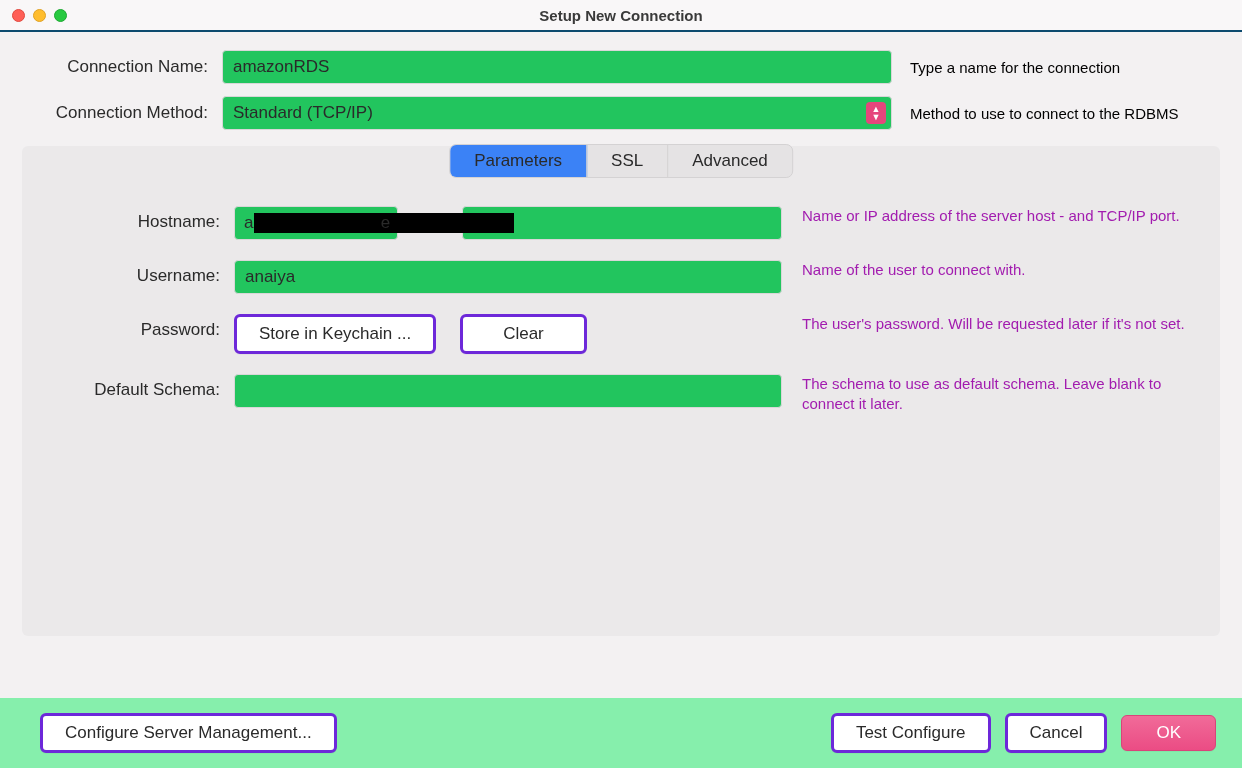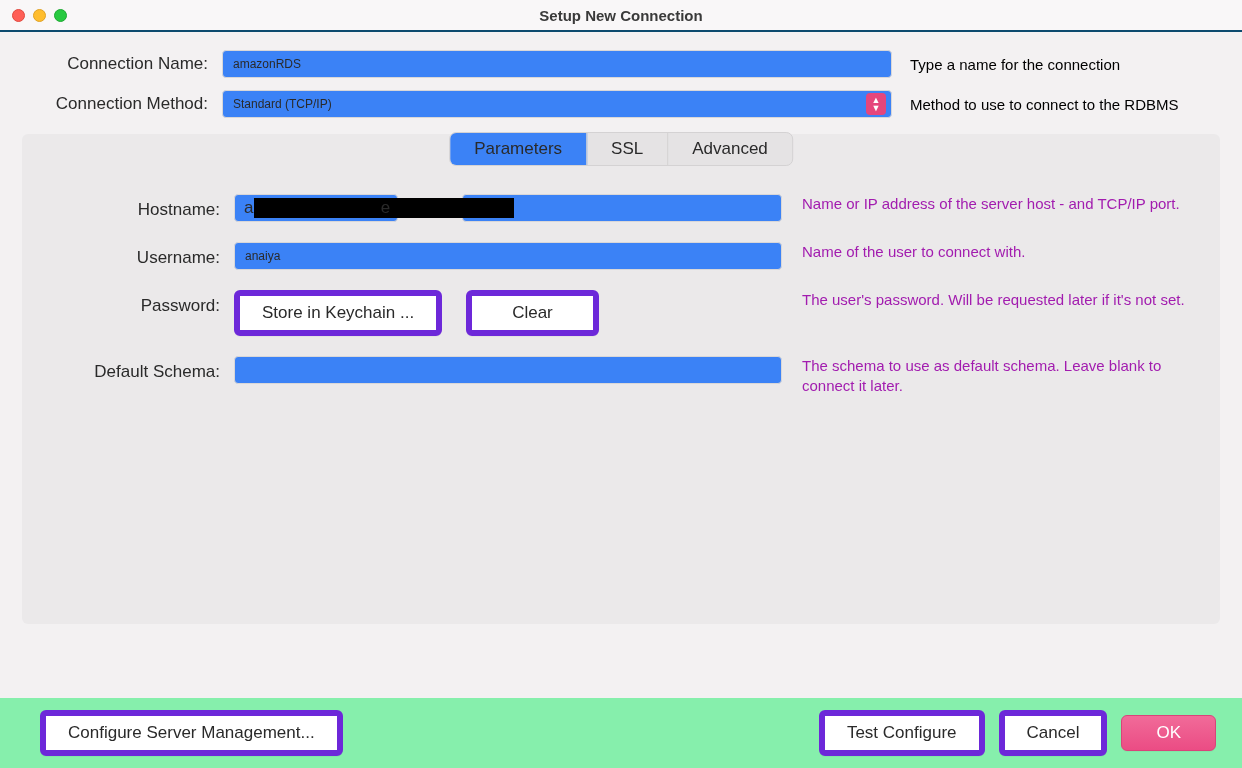--- a/index.html
+++ b/index.html
@@ -58,22 +58,22 @@
       padding-right: 14px;
       color: #2a2a2a;
       font-size: 17px;
     }
     .top-input-wrap {
       flex: 0 0 670px;
     }
     input.text-input, .select-box {
       width: 100%;
       padding: 6px 10px;
-      font-size: 12px;
-      background: #3b82f6;
+      font-size: 17px;
+      background: #22c55e;
       border: 1px solid #d9d7d8;
       border-radius: 4px;
       color: #2a2a2a;
       outline: none;
     }
     .select-wrap {
       position: relative;
       width: 100%;
     }
     .select-box {
@@ -183,21 +183,21 @@
     }
 
     .username-input {
       width: 548px;
       border: 3px solid #e9a1bd;
       border-radius: 2px;
     }
 
     .btn {
       background: #ffffff;
-      border: 6px solid #6d28d9;
+      border: 3px solid #6d28d9;
       border-radius: 6px;
       padding: 7px 22px;
       font-size: 17px;
       color: #2a2a2a;
       cursor: default;
       box-shadow: 0 1px 0 rgba(0,0,0,0.03);
     }
     .btn.primary {
       background: linear-gradient(#f16b99, #eb4c84);
       border: 1px solid #d9447a;

